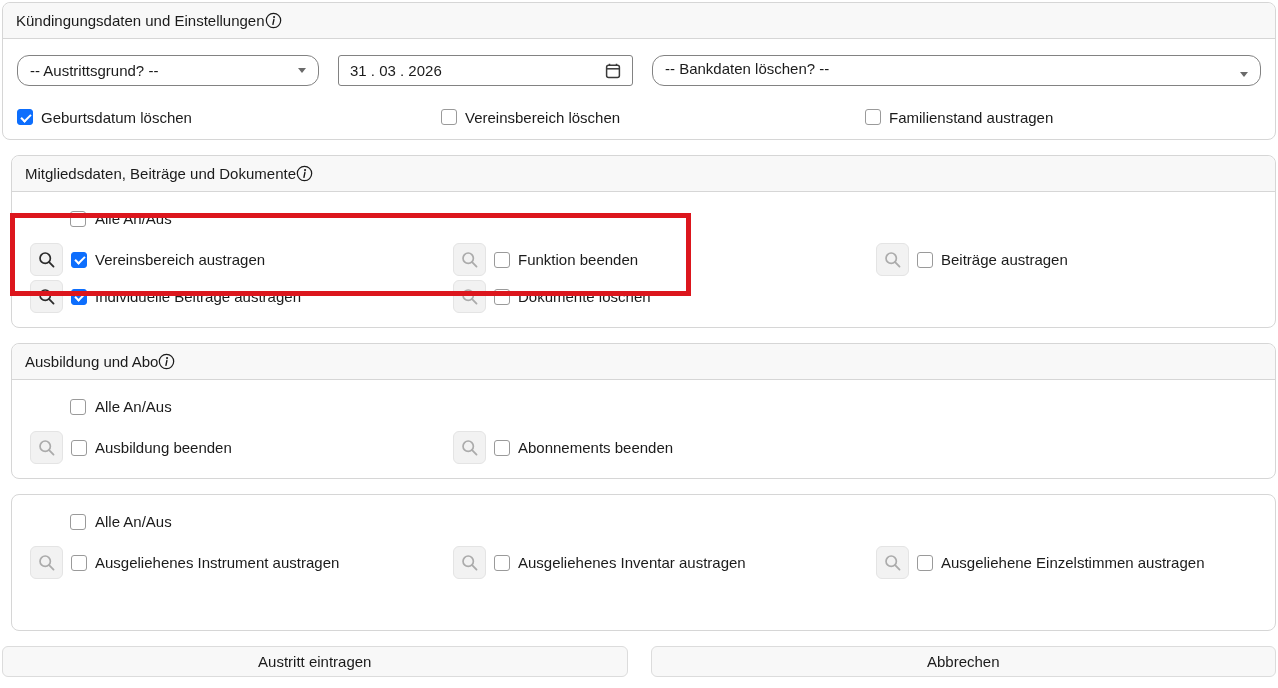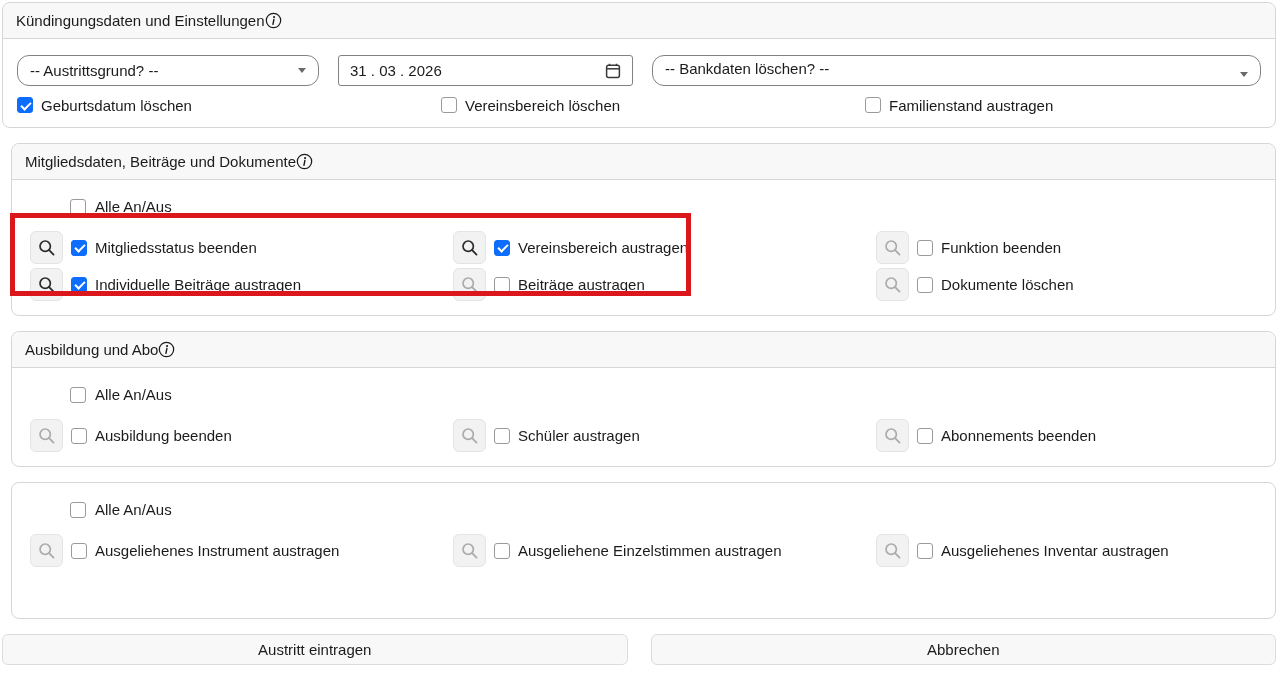--- a/index.html
+++ b/index.html
@@ -20,21 +20,21 @@
   .select { height:31px; border:1px solid #828282; border-radius:12px; background:#fff;
     display:flex; align-items:center; justify-content:space-between; padding:8px 12px; cursor:default; }
   .sel-reason { width:302px; }
   .sel-bank { flex:1;align-items:flex-end; }
   .caret { width:0; height:0; border-left:4px solid transparent; border-right:4px solid transparent;
     border-top:5px solid #6a6a6a; }
   .datefield { width:295px; height:31px; border:1px solid #828282; border-radius:3px; background:#fff;
     display:flex; align-items:center; justify-content:space-between; padding:0 11px; }
   .cal-ic { width:16px; height:16px; }
 
-  .cbrow { display:grid; grid-template-columns:424px 424px auto; padding:0 0 8px 14px; margin-top:7px; }
+  .cbrow { display:grid; grid-template-columns:424px 424px auto; padding:0 0 8px 14px; margin-top:19px; }
   .cbitem { display:flex; align-items:center; gap:8px; height:24px; }
 
   .cbox { position:relative; width:16px; height:16px; border:1px solid #9a9a9a; border-radius:3px;
     background:#fff; flex:0 0 auto; cursor:pointer; }
   .cbox.checked { background:#0d6efd; border-color:#0d6efd; }
   .cbox.checked::after { content:""; position:absolute; left:3px; top:3.5px; width:8px; height:4px;
     border-left:2px solid #fff; border-bottom:2px solid #fff; transform:rotate(-45deg); }
 
   .alle-row { display:flex; align-items:center; gap:9px; padding-left:58px; margin-top:18px; }
 
@@ -119,61 +119,51 @@
     </div>
     <div class="opt-grid">
       <div class="opt">
         <button class="magbtn on">
           <svg class="magsvg" viewBox="0 0 16 16">
               <circle cx="6.4" cy="6.4" r="4.6" fill="none" stroke="currentColor" stroke-width="1.5"></circle>
               <line x1="9.9" y1="9.9" x2="13.8" y2="13.8" stroke="currentColor" stroke-width="1.6" stroke-linecap="round"></line>
             </svg>
         </button>
         <span class="cbox checked"></span>
-        <span class="olabel">Mitgliedsstatus beenden</span>
-      </div>
-      <div class="opt">
-        <button class="magbtn on">
-          <svg class="magsvg" viewBox="0 0 16 16">
-              <circle cx="6.4" cy="6.4" r="4.6" fill="none" stroke="currentColor" stroke-width="1.5"></circle>
-              <line x1="9.9" y1="9.9" x2="13.8" y2="13.8" stroke="currentColor" stroke-width="1.6" stroke-linecap="round"></line>
-            </svg>
-        </button>
-        <span class="cbox checked"></span>
         <span class="olabel">Vereinsbereich austragen</span>
       </div>
       <div class="opt">
         <button class="magbtn">
           <svg class="magsvg" viewBox="0 0 16 16">
               <circle cx="6.4" cy="6.4" r="4.6" fill="none" stroke="currentColor" stroke-width="1.5"></circle>
               <line x1="9.9" y1="9.9" x2="13.8" y2="13.8" stroke="currentColor" stroke-width="1.6" stroke-linecap="round"></line>
             </svg>
         </button>
         <span class="cbox"></span>
         <span class="olabel">Funktion beenden</span>
+      </div>
+      <div class="opt">
+        <button class="magbtn">
+          <svg class="magsvg" viewBox="0 0 16 16">
+              <circle cx="6.4" cy="6.4" r="4.6" fill="none" stroke="currentColor" stroke-width="1.5"></circle>
+              <line x1="9.9" y1="9.9" x2="13.8" y2="13.8" stroke="currentColor" stroke-width="1.6" stroke-linecap="round"></line>
+            </svg>
+        </button>
+        <span class="cbox"></span>
+        <span class="olabel">Beiträge austragen</span>
       </div>
       <div class="opt">
         <button class="magbtn on">
           <svg class="magsvg" viewBox="0 0 16 16">
               <circle cx="6.4" cy="6.4" r="4.6" fill="none" stroke="currentColor" stroke-width="1.5"></circle>
               <line x1="9.9" y1="9.9" x2="13.8" y2="13.8" stroke="currentColor" stroke-width="1.6" stroke-linecap="round"></line>
             </svg>
         </button>
         <span class="cbox checked"></span>
         <span class="olabel">Individuelle Beiträge austragen</span>
-      </div>
-      <div class="opt">
-        <button class="magbtn">
-          <svg class="magsvg" viewBox="0 0 16 16">
-              <circle cx="6.4" cy="6.4" r="4.6" fill="none" stroke="currentColor" stroke-width="1.5"></circle>
-              <line x1="9.9" y1="9.9" x2="13.8" y2="13.8" stroke="currentColor" stroke-width="1.6" stroke-linecap="round"></line>
-            </svg>
-        </button>
-        <span class="cbox"></span>
-        <span class="olabel">Beiträge austragen</span>
       </div>
       <div class="opt">
         <button class="magbtn">
           <svg class="magsvg" viewBox="0 0 16 16">
               <circle cx="6.4" cy="6.4" r="4.6" fill="none" stroke="currentColor" stroke-width="1.5"></circle>
               <line x1="9.9" y1="9.9" x2="13.8" y2="13.8" stroke="currentColor" stroke-width="1.6" stroke-linecap="round"></line>
             </svg>
         </button>
         <span class="cbox"></span>
         <span class="olabel">Dokumente löschen</span>
@@ -208,30 +198,20 @@
         <span class="olabel">Ausbildung beenden</span>
       </div>
       <div class="opt">
         <button class="magbtn">
           <svg class="magsvg" viewBox="0 0 16 16">
               <circle cx="6.4" cy="6.4" r="4.6" fill="none" stroke="currentColor" stroke-width="1.5"></circle>
               <line x1="9.9" y1="9.9" x2="13.8" y2="13.8" stroke="currentColor" stroke-width="1.6" stroke-linecap="round"></line>
             </svg>
         </button>
         <span class="cbox"></span>
-        <span class="olabel">Schüler austragen</span>
-      </div>
-      <div class="opt">
-        <button class="magbtn">
-          <svg class="magsvg" viewBox="0 0 16 16">
-              <circle cx="6.4" cy="6.4" r="4.6" fill="none" stroke="currentColor" stroke-width="1.5"></circle>
-              <line x1="9.9" y1="9.9" x2="13.8" y2="13.8" stroke="currentColor" stroke-width="1.6" stroke-linecap="round"></line>
-            </svg>
-        </button>
-        <span class="cbox"></span>
         <span class="olabel">Abonnements beenden</span>
       </div>
     </div>
   </div>
 </div>
 
 <div class="card">
   <div class="card-body-pad">
     <div class="alle-row">
       <span class="cbox"></span>
@@ -249,31 +229,31 @@
         <span class="olabel">Ausgeliehenes Instrument austragen</span>
       </div>
       <div class="opt">
         <button class="magbtn">
           <svg class="magsvg" viewBox="0 0 16 16">
               <circle cx="6.4" cy="6.4" r="4.6" fill="none" stroke="currentColor" stroke-width="1.5"></circle>
               <line x1="9.9" y1="9.9" x2="13.8" y2="13.8" stroke="currentColor" stroke-width="1.6" stroke-linecap="round"></line>
             </svg>
         </button>
         <span class="cbox"></span>
+        <span class="olabel">Ausgeliehenes Inventar austragen</span>
+      </div>
+      <div class="opt">
+        <button class="magbtn">
+          <svg class="magsvg" viewBox="0 0 16 16">
+              <circle cx="6.4" cy="6.4" r="4.6" fill="none" stroke="currentColor" stroke-width="1.5"></circle>
+              <line x1="9.9" y1="9.9" x2="13.8" y2="13.8" stroke="currentColor" stroke-width="1.6" stroke-linecap="round"></line>
+            </svg>
+        </button>
+        <span class="cbox"></span>
         <span class="olabel">Ausgeliehene Einzelstimmen austragen</span>
-      </div>
-      <div class="opt">
-        <button class="magbtn">
-          <svg class="magsvg" viewBox="0 0 16 16">
-              <circle cx="6.4" cy="6.4" r="4.6" fill="none" stroke="currentColor" stroke-width="1.5"></circle>
-              <line x1="9.9" y1="9.9" x2="13.8" y2="13.8" stroke="currentColor" stroke-width="1.6" stroke-linecap="round"></line>
-            </svg>
-        </button>
-        <span class="cbox"></span>
-        <span class="olabel">Ausgeliehenes Inventar austragen</span>
       </div>
       <div class="opt"></div>
     </div>
   </div>
 </div>
 
 <div class="footer">
   <button class="btn">Austritt eintragen</button>
   <button class="btn">Abbrechen</button>
 </div>

